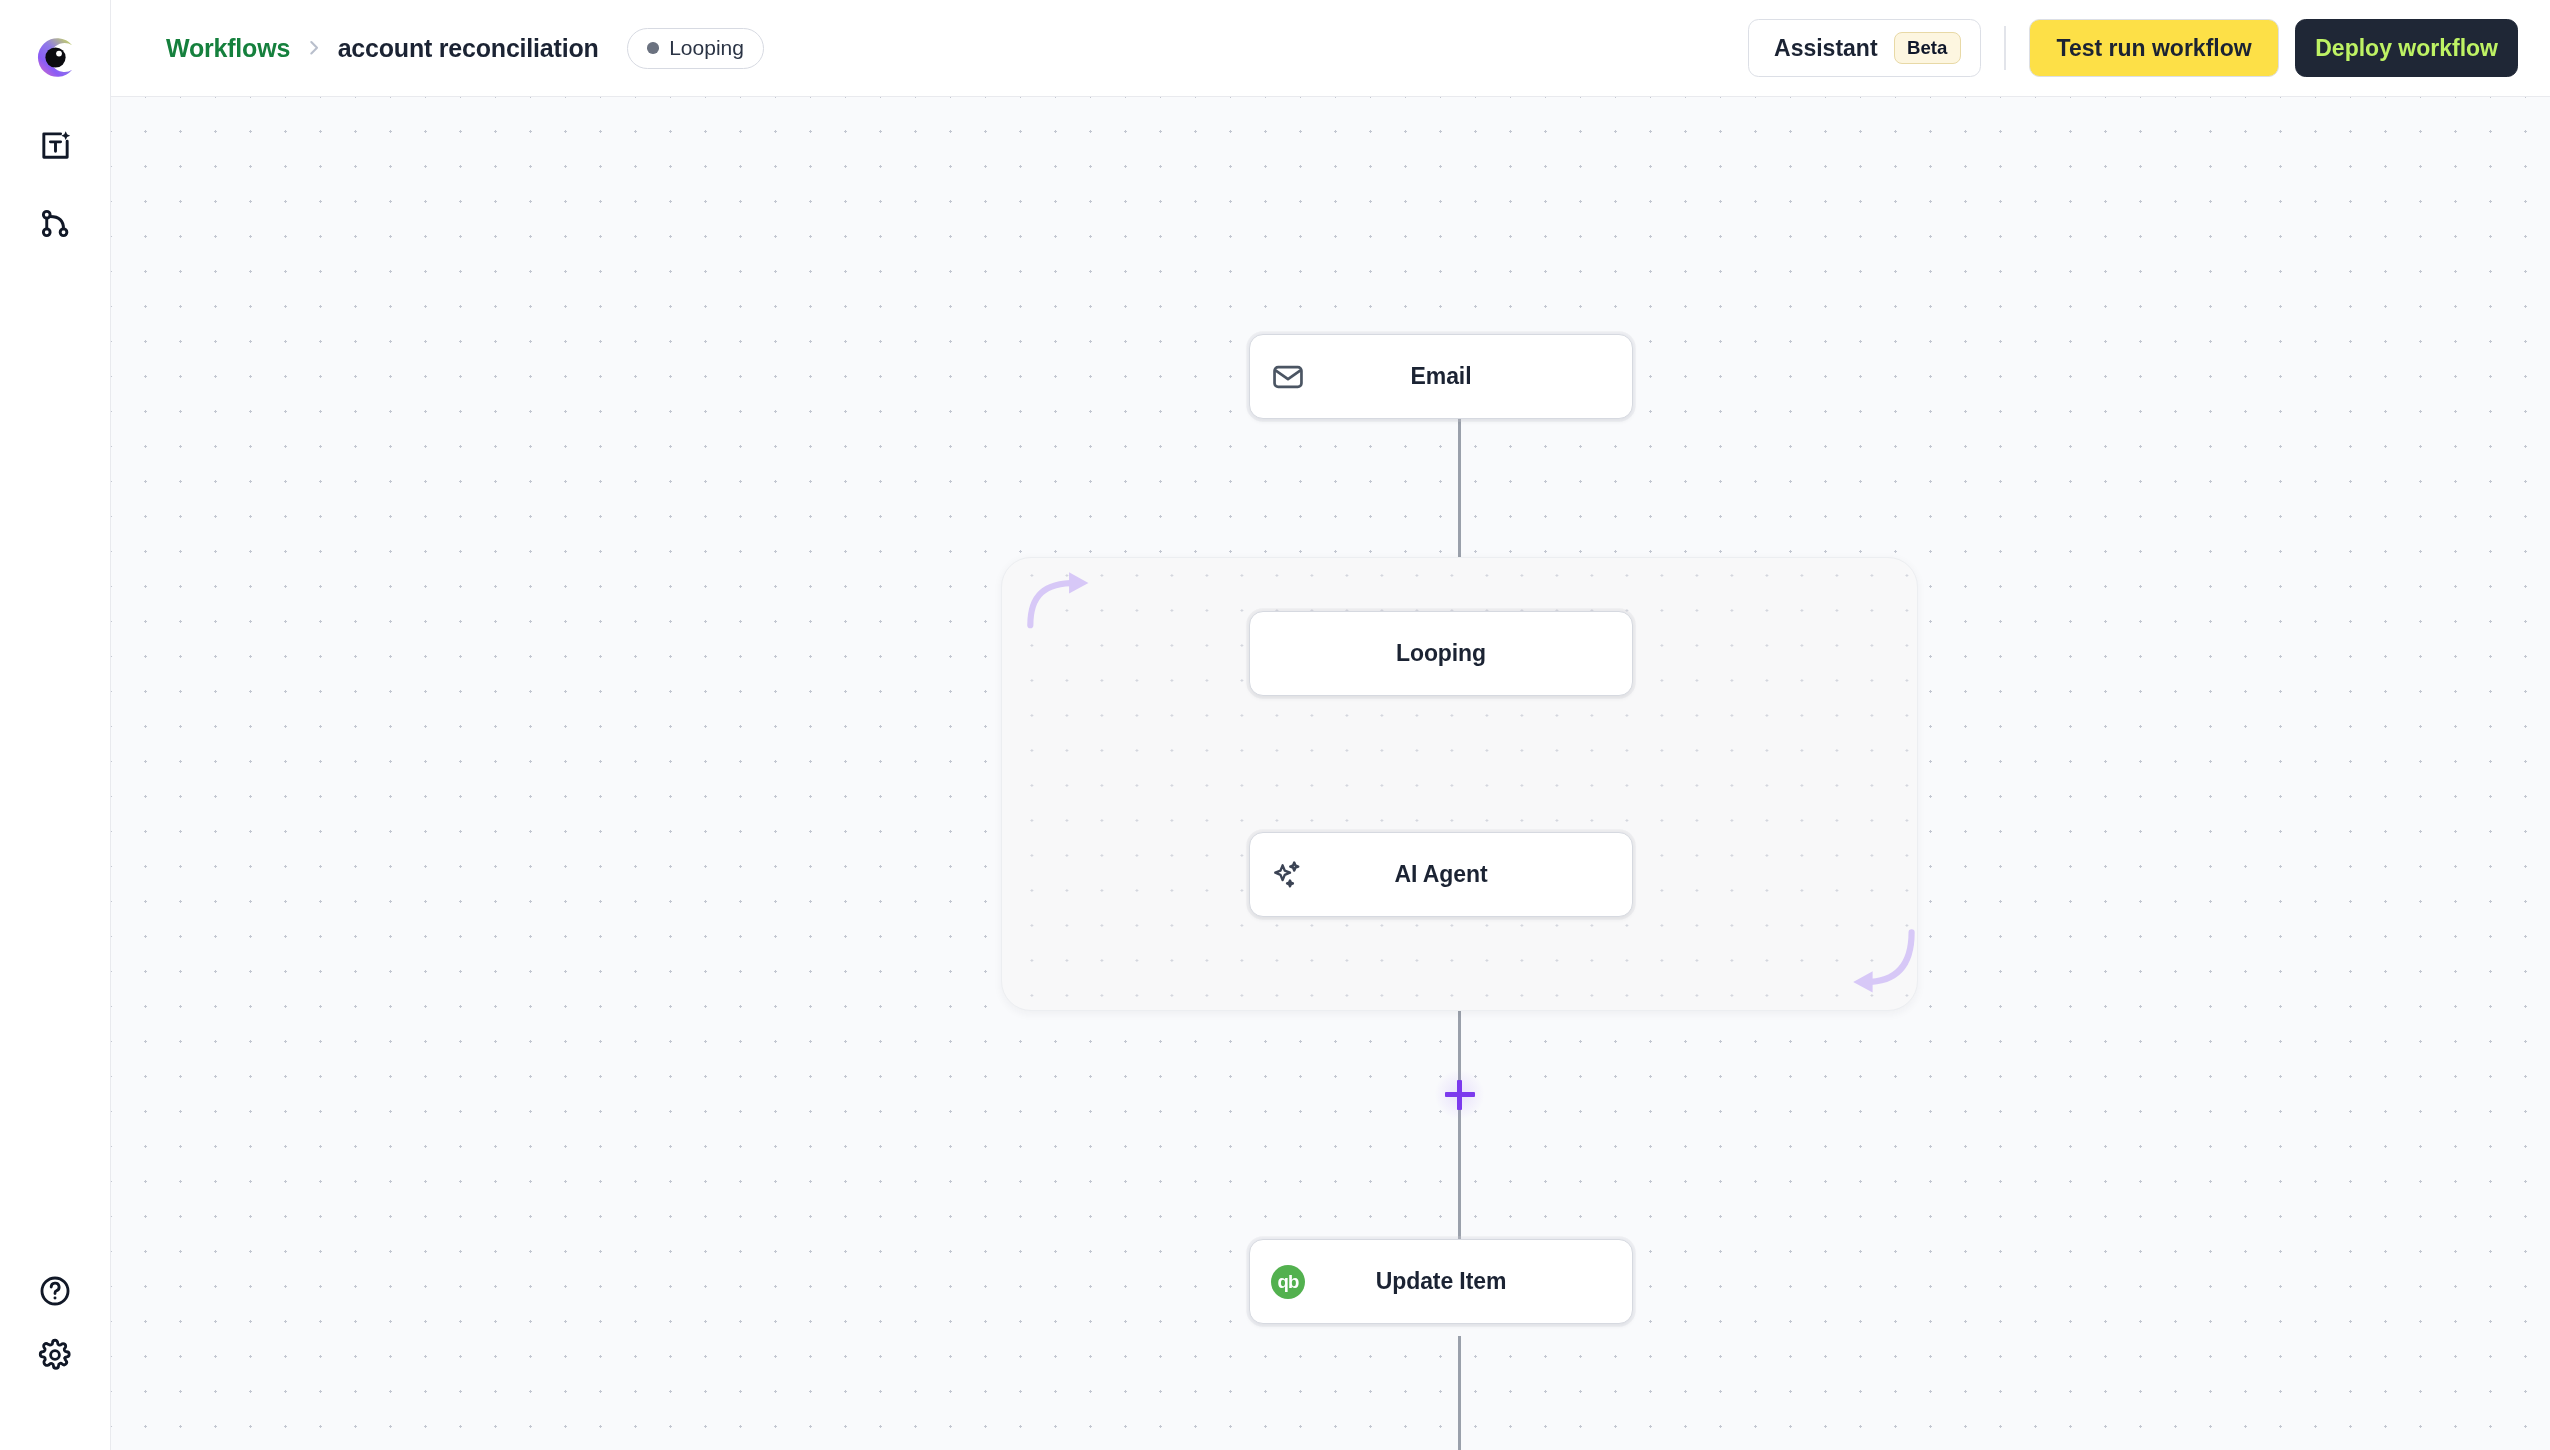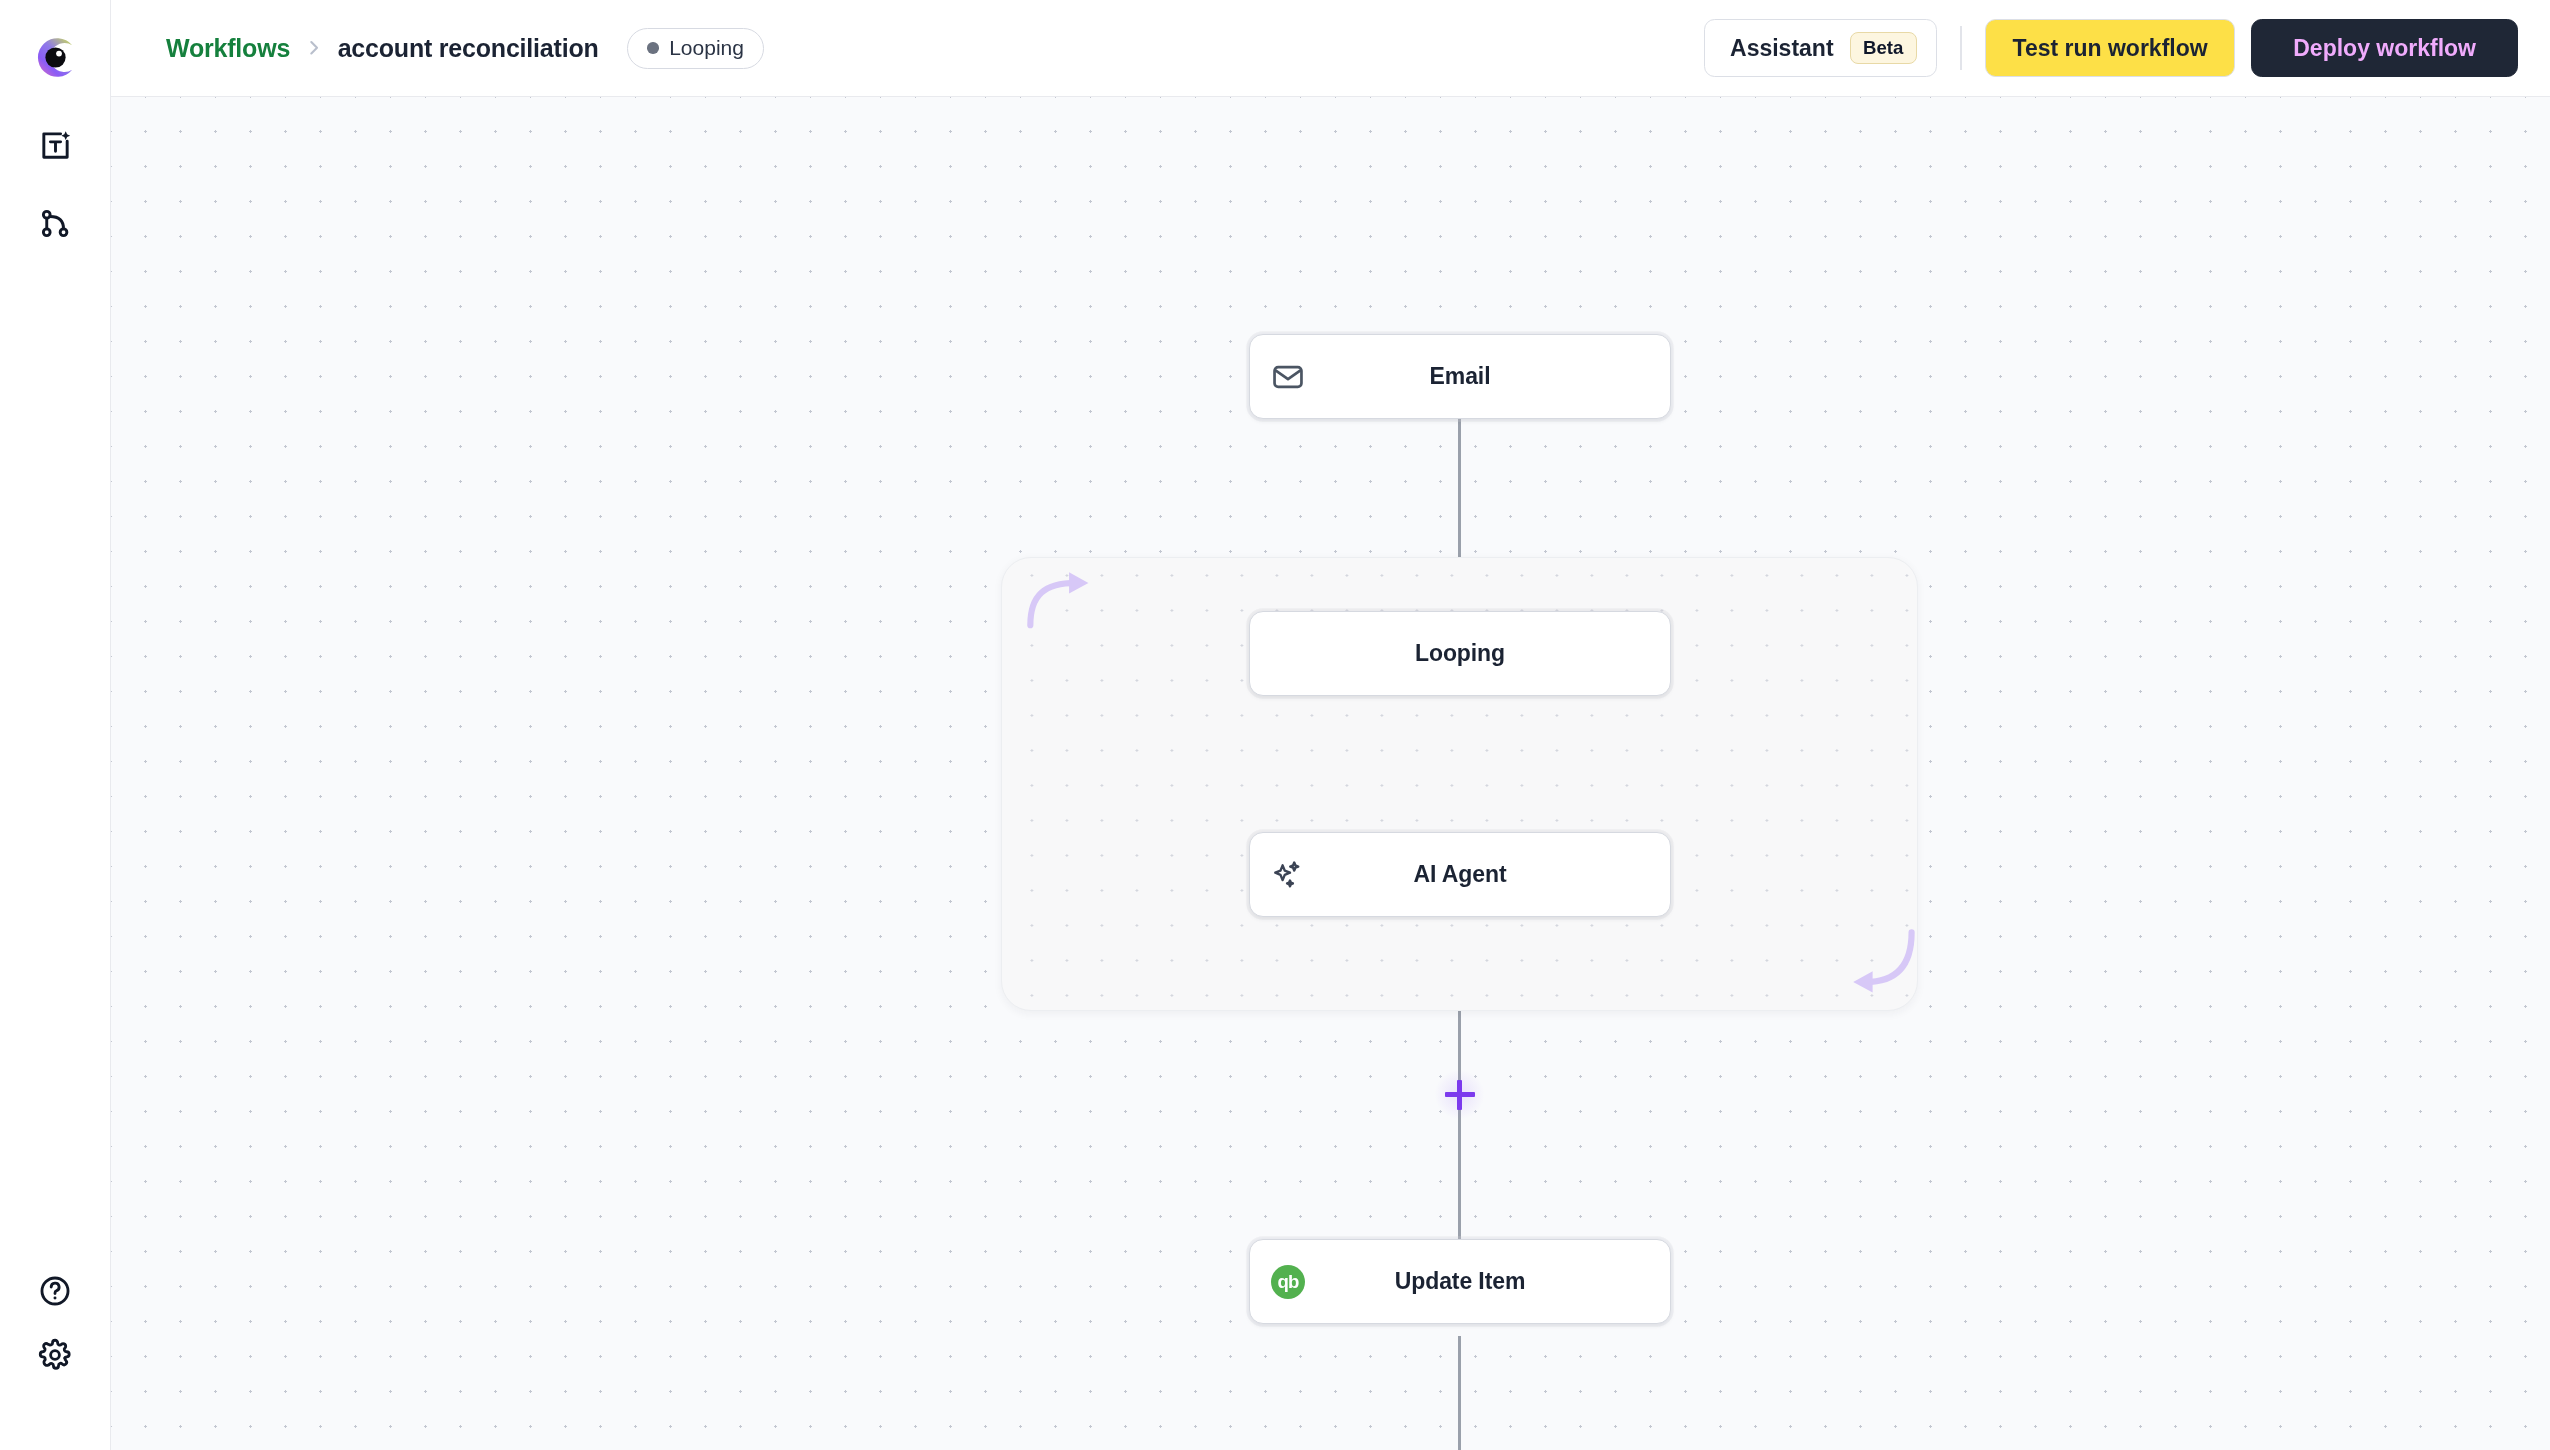--- a/index.html
+++ b/index.html
@@ -81,22 +81,22 @@
     font-size:18.6px; font-weight:700; color:#0f172a;
     background:#fdf6e0; border:1.8px solid #e8d9a6;
     border-radius:8px; padding:4.4px 12.4px;
   }
   .hdr-divider { width:1.8px; height:44px; background:#e2e4ea; margin:0 23px; }
   .btn-test {
     background:#fde047; border:1.8px solid #dcdfe6; color:#1b2333;
     padding:0 26.6px; margin-right:16px;
   }
   .btn-deploy {
-    background:#1f2736; border:1.8px solid #1f2736; color:#f0abfc;
-    padding:0 41px;
+    background:#1f2736; border:1.8px solid #1f2736; color:#bef264;
+    padding:0 19px;
   }
 
   
   .canvas {
     position:relative; flex:1;
     background-color:#f9fafc;
     background-image:radial-gradient(circle, #c3c7d1 1.2px, transparent 1.4px);
     background-size:35px 35px;
     background-position:17px 17px;
     overflow:hidden;
@@ -122,21 +122,21 @@
   .loop-arrow-out { position:absolute; right:-7px; bottom:1.8px; }
 
   
   .edge {
     position:absolute; width:2.7px; background:#9aa0ab;
   }
 
   
   .node {
     position:absolute;
-    width:422px; height:85px;
+    width:384px; height:85px;
     background:#ffffff;
     border:1.8px solid #d6d9e0;
     border-radius:14px;
     display:flex; align-items:center;
     box-shadow:0 1.8px 5.3px rgba(25,32,48,.08), 0 0 0 2.7px rgba(214,217,224,.28);
     cursor:pointer;
   }
   .node-icon {
     width:76px; display:flex; align-items:center; justify-content:center;
     flex:0 0 76px;

